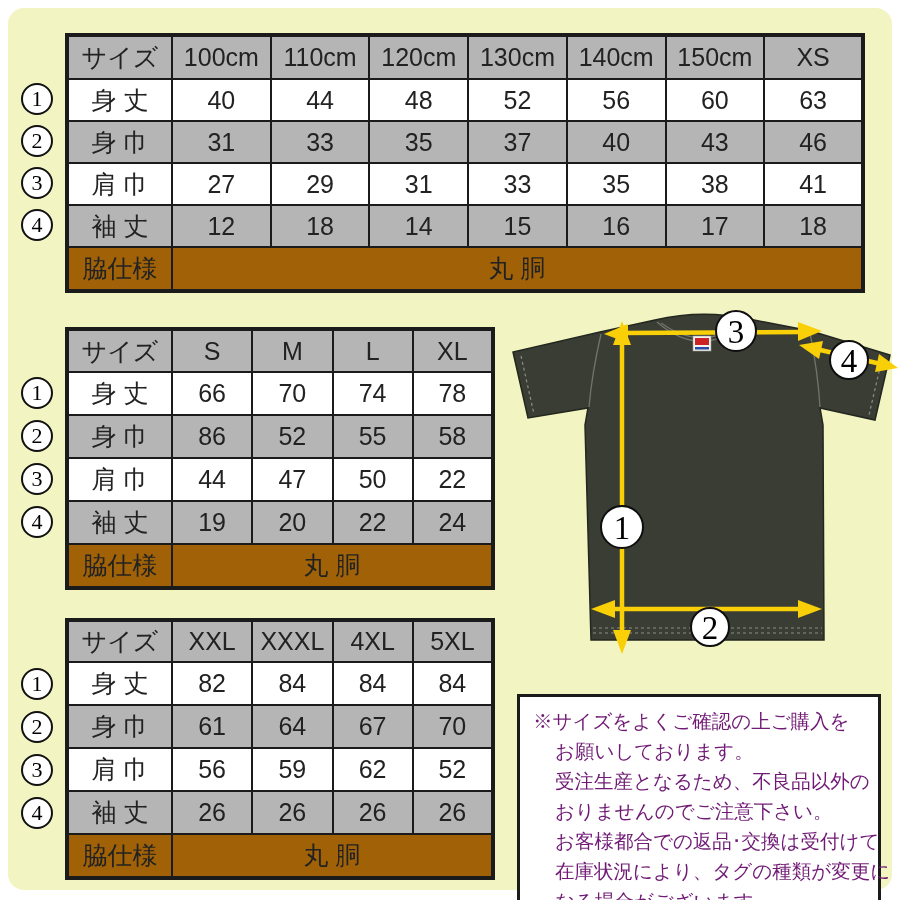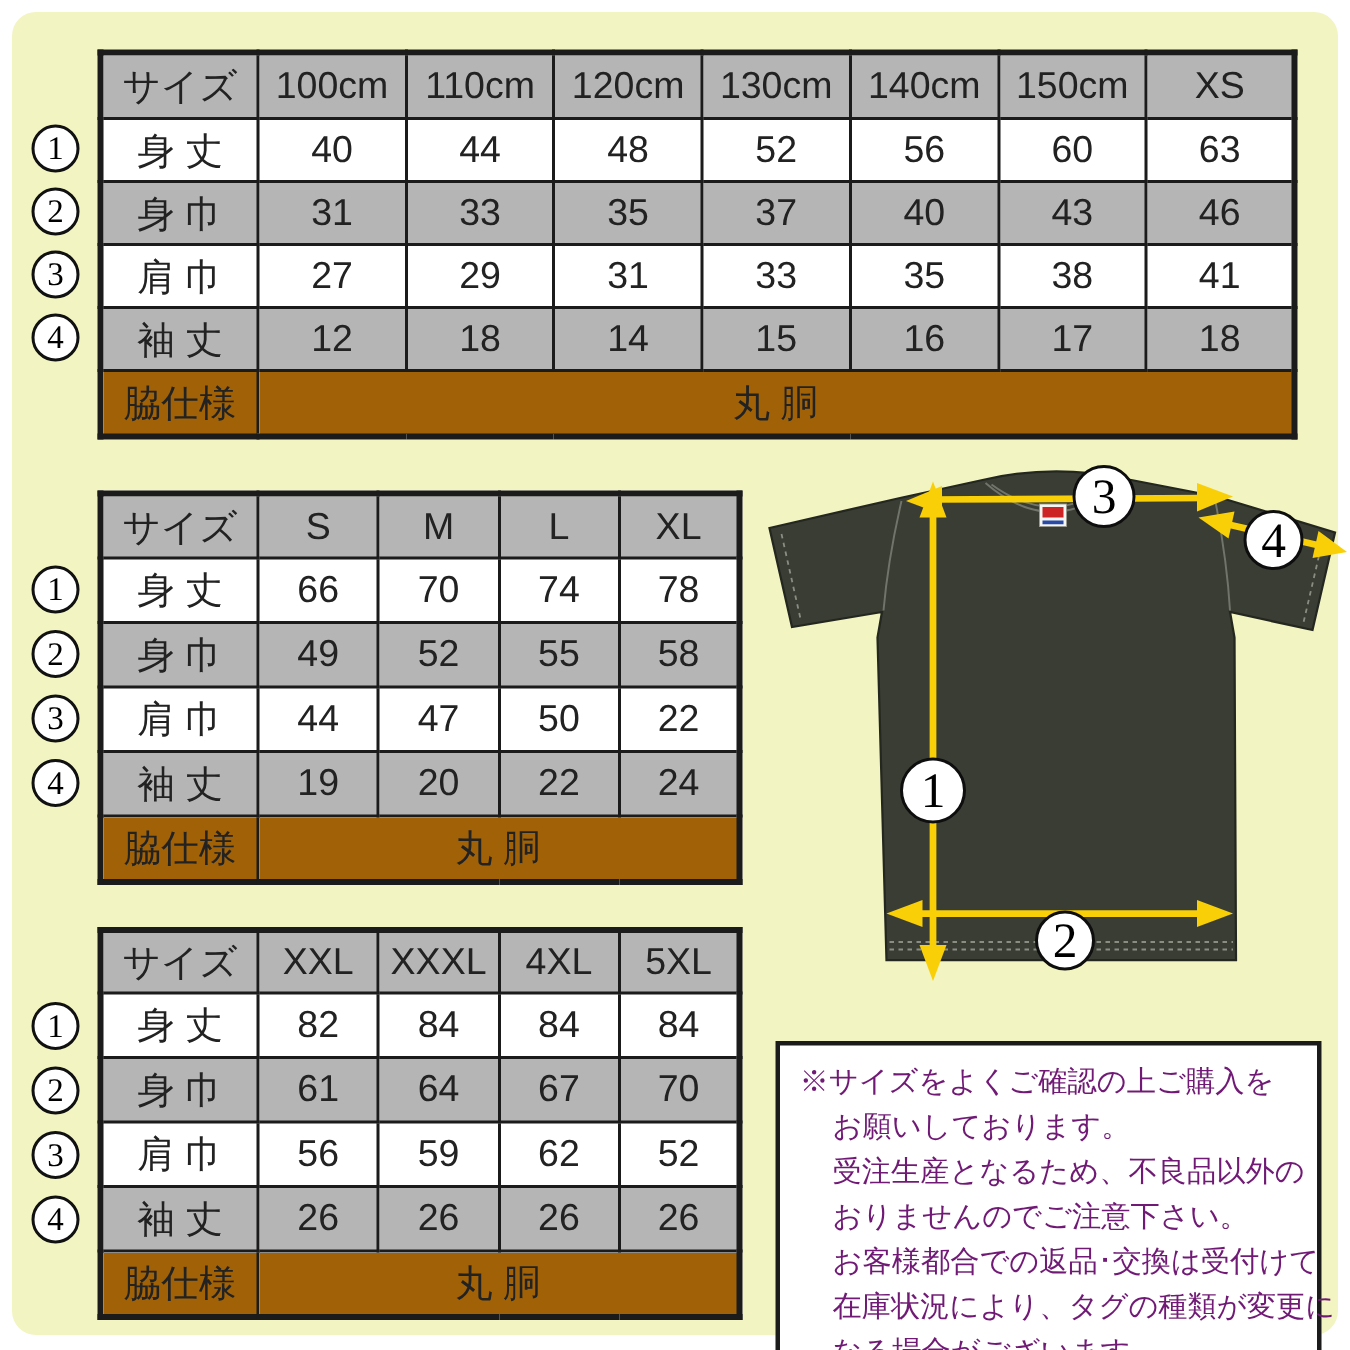--- a/index.html
+++ b/index.html
@@ -155,21 +155,21 @@
         <tbody>
           <tr>
             <td>身 丈</td>
             <td>66</td>
             <td>70</td>
             <td>74</td>
             <td>78</td>
           </tr>
           <tr class="shade">
             <td>身 巾</td>
-            <td>49</td>
+            <td>86</td>
             <td>52</td>
             <td>55</td>
             <td>58</td>
           </tr>
           <tr>
             <td>肩 巾</td>
             <td>44</td>
             <td>47</td>
             <td>50</td>
             <td>22</td>

